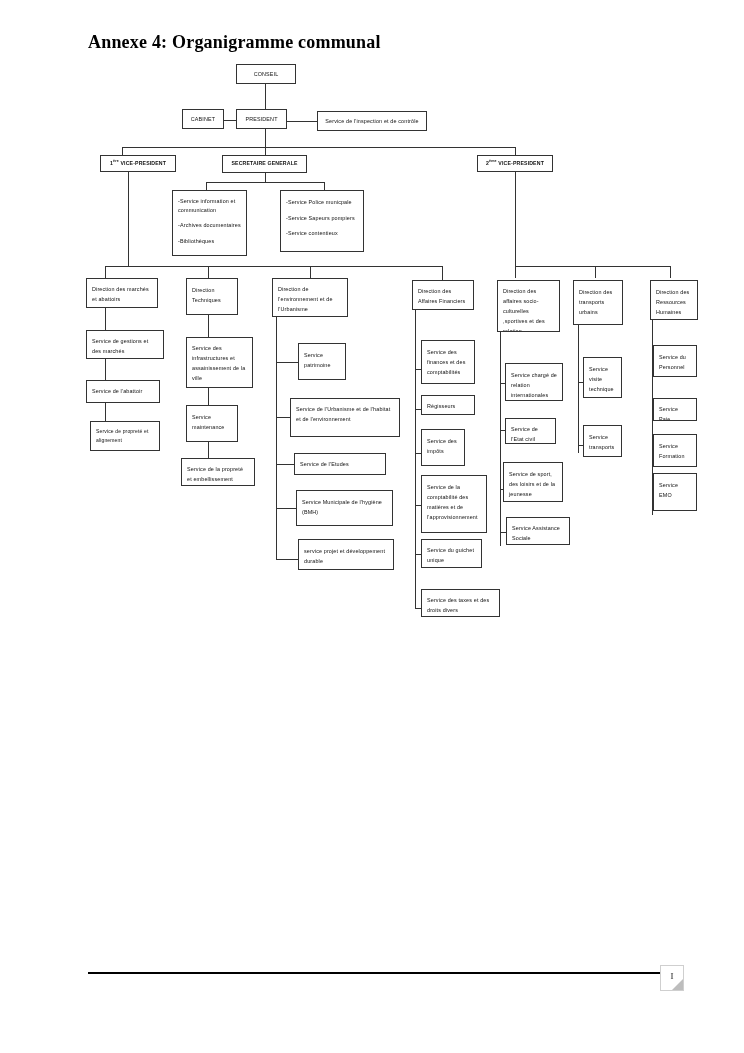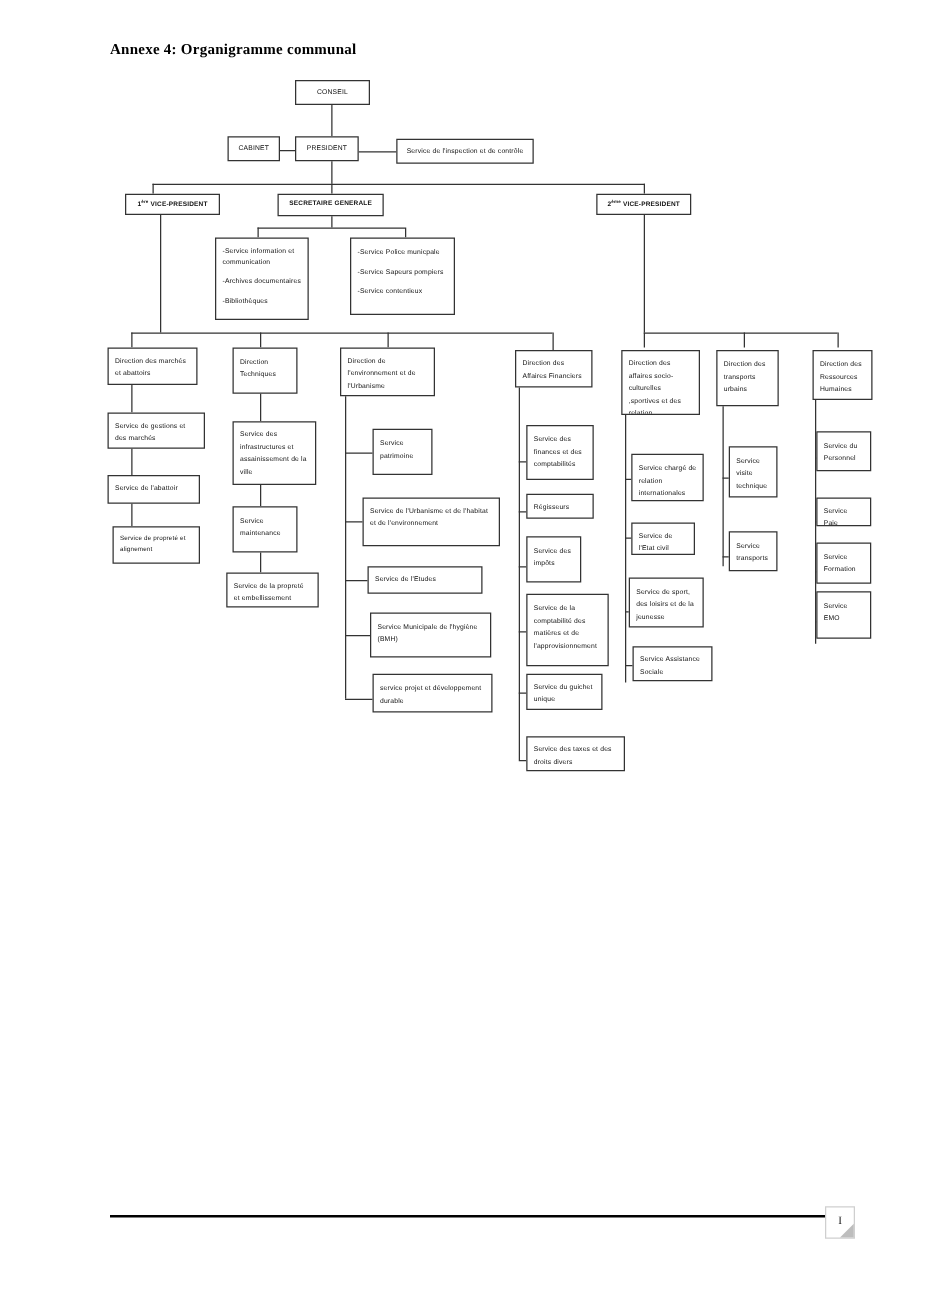--- a/index.html
+++ b/index.html
@@ -5,21 +5,21 @@
   html,body{margin:0;padding:0;background:#fff;}
   body{
     width:744px;height:1053px;position:relative;overflow:hidden;
     font-family:"Liberation Sans", sans-serif;color:#000;
   }
   #page{position:absolute;left:0;top:0;width:744px;height:1053px;}
 
   .title{
     position:absolute;left:88px;top:32px;
     font-family:"Liberation Serif", serif;
-    font-weight:bold;font-size:12px;letter-spacing:.2px;color:#000;
+    font-weight:bold;font-size:18px;letter-spacing:.2px;color:#000;
     white-space:nowrap;
   }
 
   
   .box{
     position:absolute;box-sizing:border-box;
     border:1px solid #333;background:#fff;
     font-size:5.4px;line-height:1.85;
     letter-spacing:.15px;
     color:#111;

